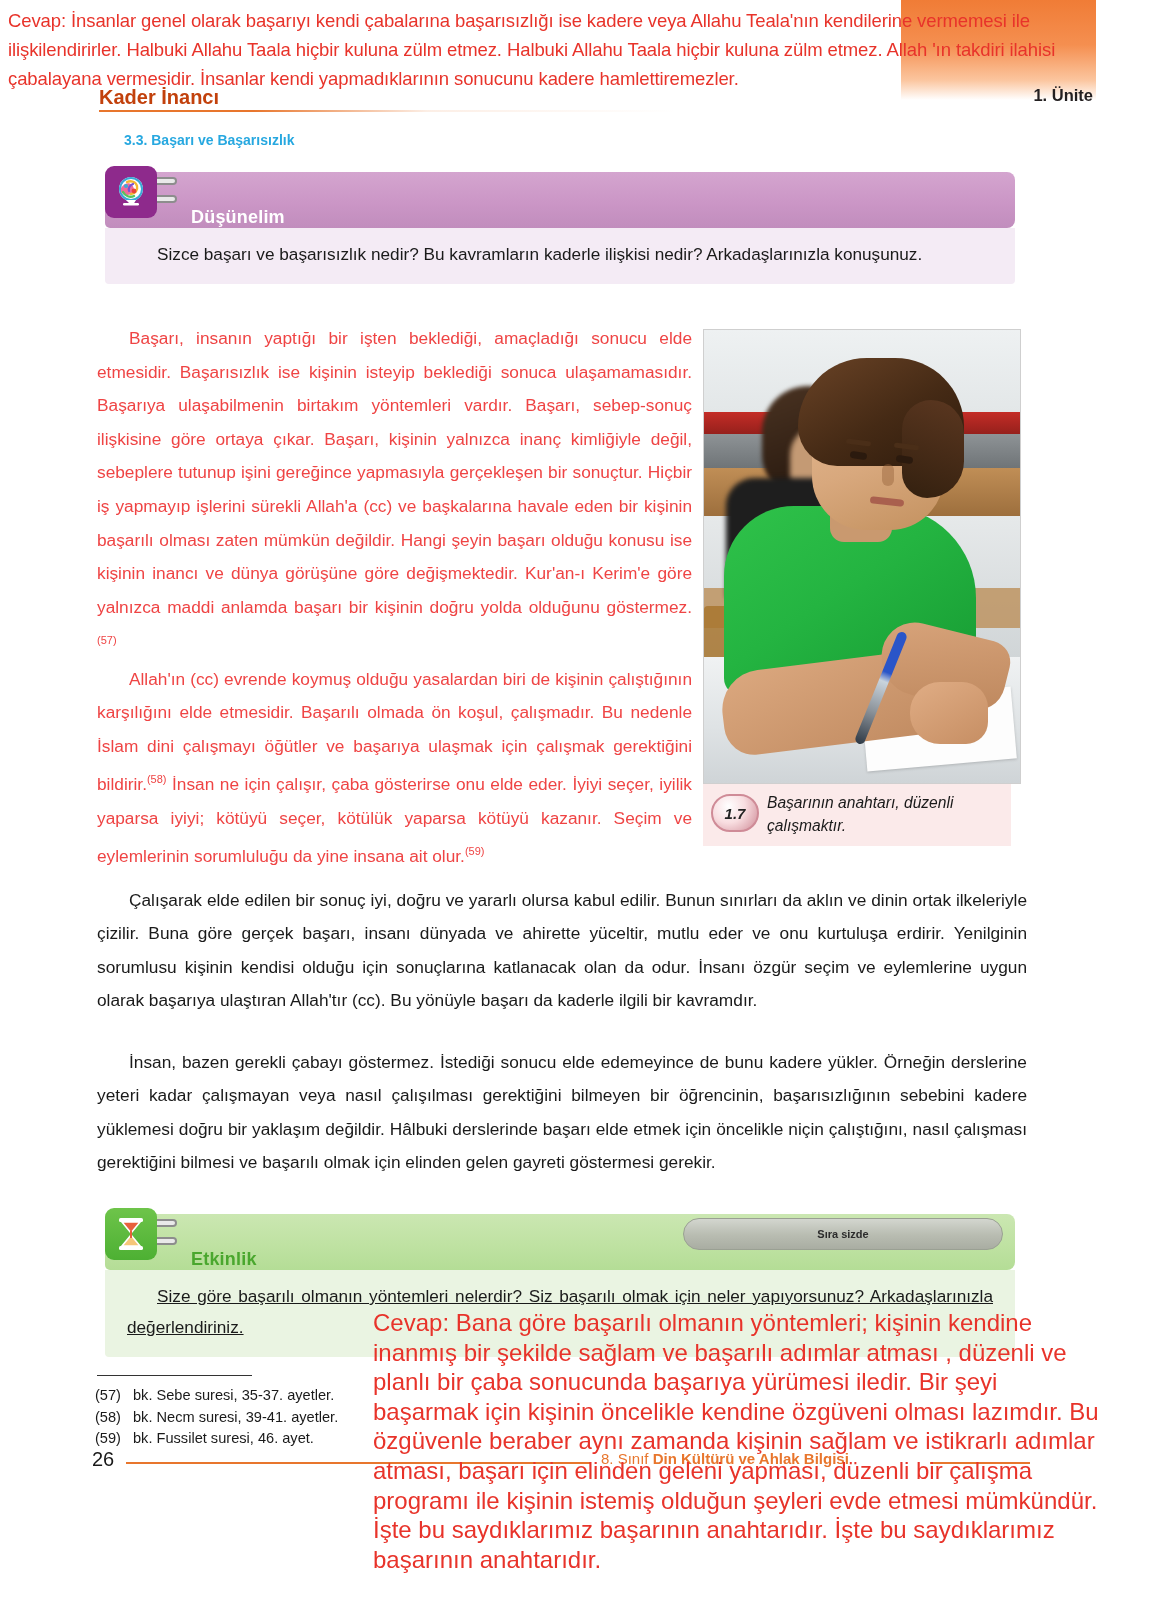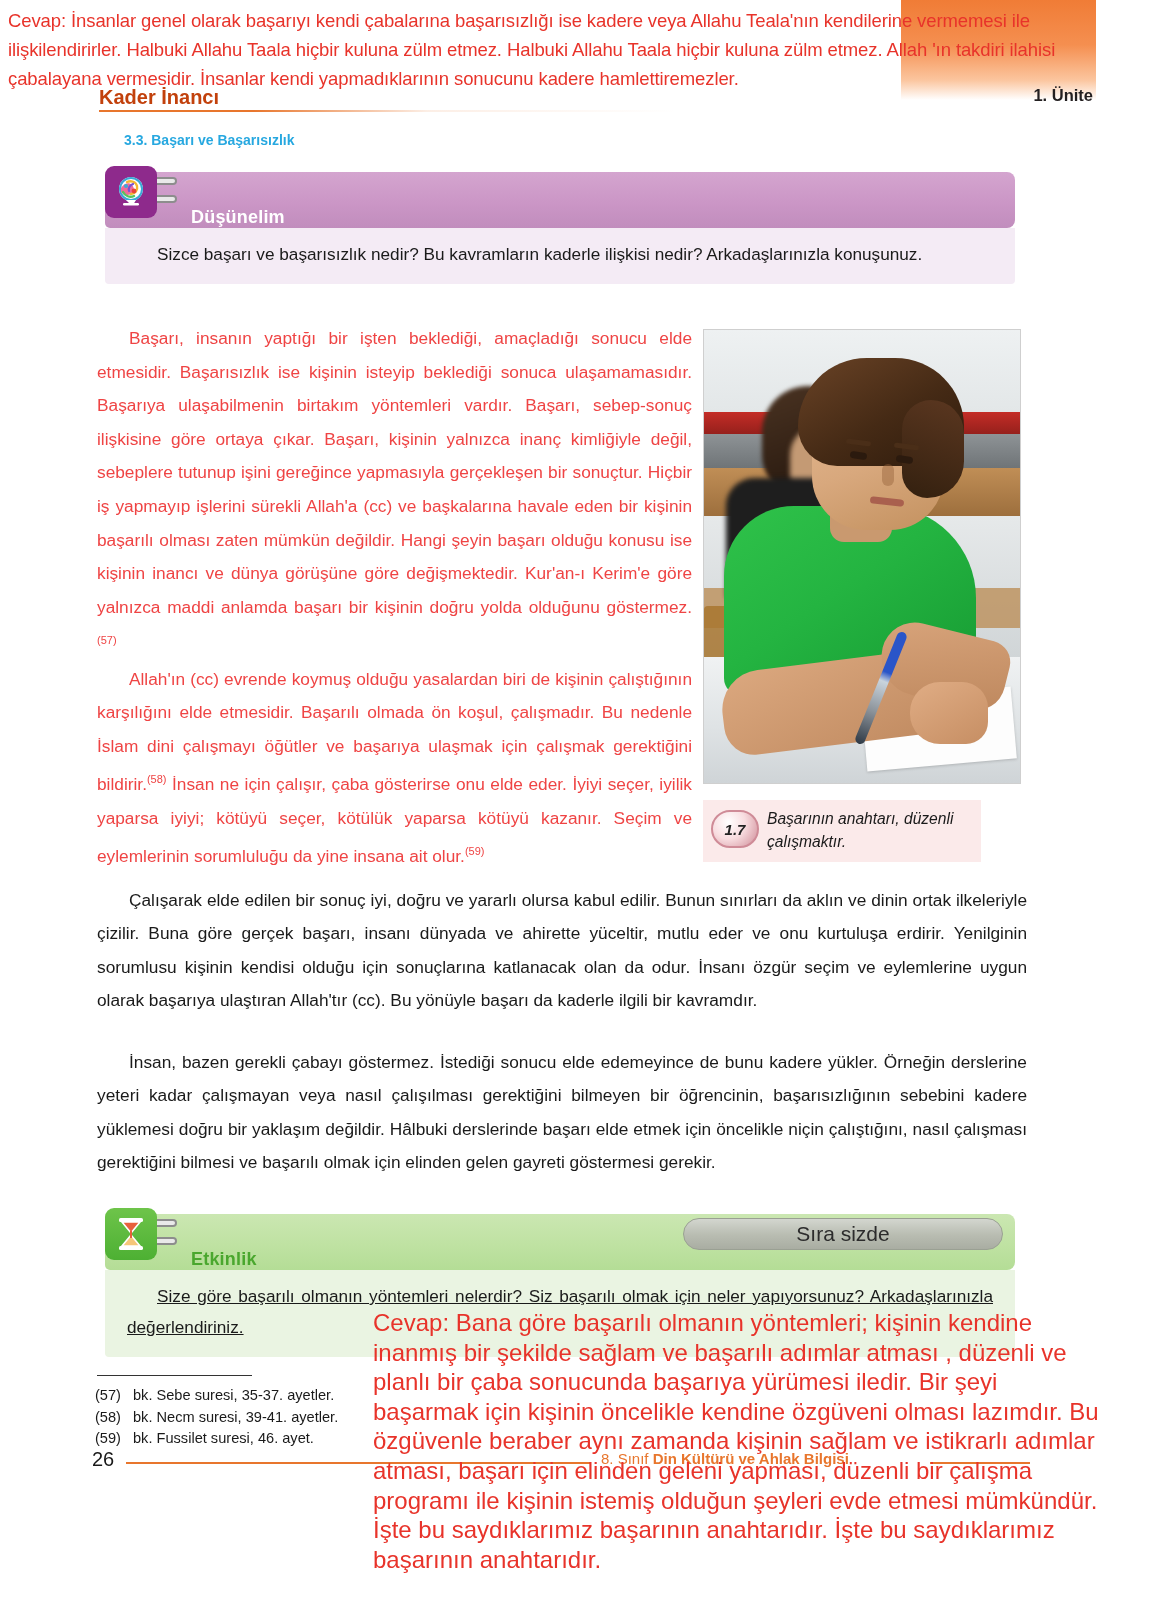--- a/index.html
+++ b/index.html
@@ -123,21 +123,21 @@
   .etk .box-body { background: #eaf4e2; text-decoration: underline; }
 
   .sira-btn {
     position: absolute;
     right: 12px; top: 4px;
     width: 320px; height: 32px;
     border-radius: 16px;
     background: linear-gradient(180deg,#d3d6cf 0%, #b9bdb2 52%, #a9ada2 100%);
     border: 1px solid #9aa093;
     display: flex; align-items: center; justify-content: center;
-    font-size: 21px; font-weight: normal; color: #2c2c2c;
+    font-size: 11px; font-weight: bold; color: #2c2c2c;
   }
 
   
   .col-text {
     position: absolute;
     left: 97px; top: 322px;
     width: 595px;
     font-size: 17.3px;
     line-height: 33.6px;
     color: #ef4444;
@@ -228,26 +228,25 @@
   .nose { position:absolute; left:178px; top:134px; width:12px; height:22px; background:rgba(150,100,60,.45); border-radius:6px; }
   .mouth { position:absolute; left:166px; top:168px; width:34px; height:7px; background:#a9604e; border-radius:6px; transform:rotate(6deg); }
   .pen {
     position:absolute; left:172px; top:298px; width:10px; height:120px;
     background:linear-gradient(180deg,#2a55c8 0%, #2a55c8 36%, #c9d4dd 44%, #8d949b 70%, #2f3a46 100%);
     border-radius:5px;
     transform: rotate(22deg);
   }
 
   .cap-band {
-    width: 278px;
+    width: 308px;
     background: #fbeaea;
     min-height: 62px;
     position: relative;
     padding: 7px 10px 8px 64px;
-    margin-top: 16px;
   }
   .cap-badge {
     position: absolute; left: 8px; top: 10px;
     width: 48px; height: 38px; border-radius: 24px;
     background: radial-gradient(circle at 35% 30%, #ffffff 0%, #f8dde0 45%, #cf8b97 100%);
     border: 2px solid #cf8b97;
     display:flex; align-items:center; justify-content:center;
     font-size: 15px; font-weight: bold; font-style: italic; color:#222;
   }
   .cap-text {

